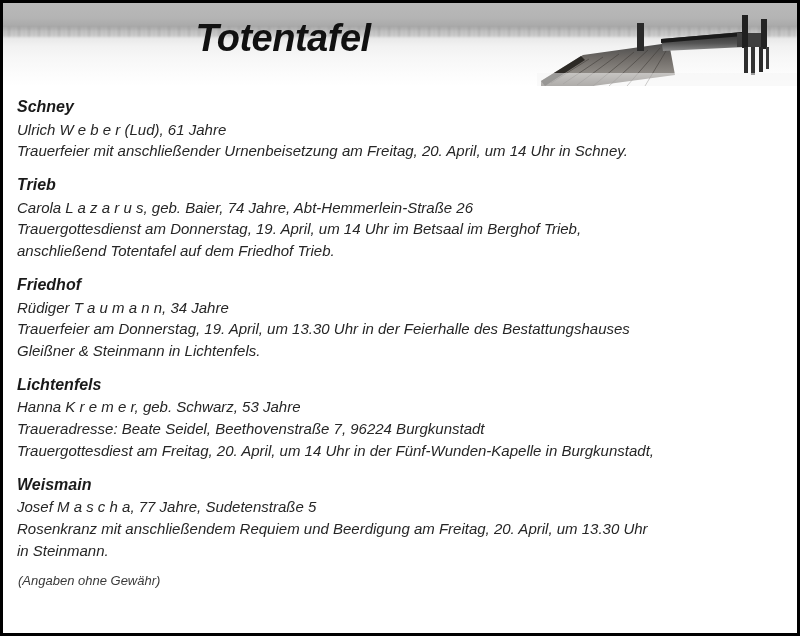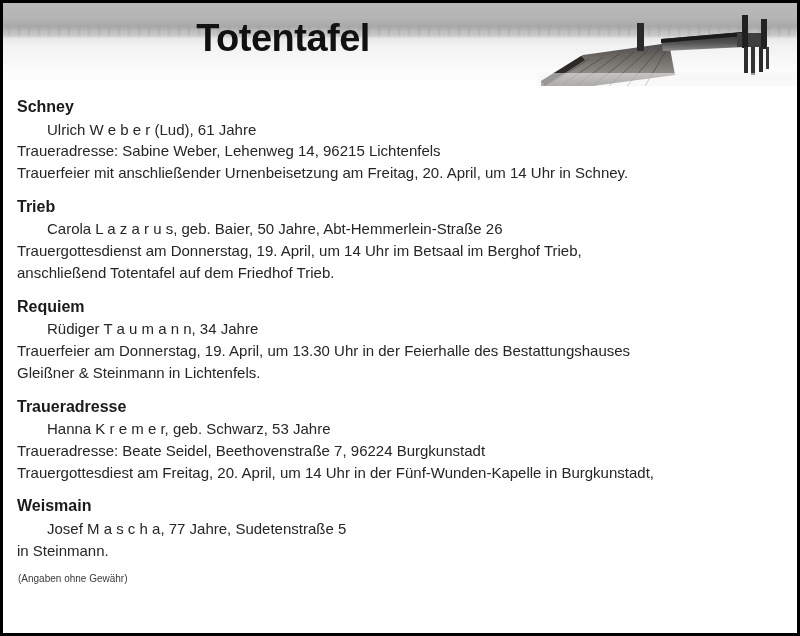--- a/index.html
+++ b/index.html
@@ -13,20 +13,21 @@
   }
 
   .page {
     position: relative;
     width: 800px;
     height: 636px;
     box-sizing: border-box;
     background: #ffffff;
     border: 3px solid #000000;
     overflow: hidden;
+    font-style: italic;
   }
 
   
   .masthead {
     position: relative;
     height: 83px;
     width: 100%;
     overflow: hidden;
     background: #ffffff;
   }
@@ -107,24 +108,24 @@
   }
 
   .notice-line {
     font-size: 15px;
     color: #262626;
     line-height: 1.45;
     margin: 0;
     white-space: pre-wrap;
   }
 
-  .notice-person { letter-spacing: 0; margin-left: 30px; }
+  .notice-person { letter-spacing: 0; }
 
   .disclaimer {
-    font-size: 10px;
+    font-size: 13px;
     color: #3a3a3a;
     margin: 6px 0 0 0;
     padding-left: 1px;
   }
 </style>
 </head>
 <body>
 
 <div class="page">
 
@@ -180,47 +181,47 @@
     </div>
 
     <div class="masthead-title">Totentafel</div>
   </div>
 
   <div class="content">
 
     <div class="notice">
       <div class="notice-place">Schney</div>
       <div class="notice-line notice-person">Ulrich W e b e r (Lud), 61 Jahre</div>
-      <div class="notice-line">Traueradresse: Sabine Weber, Lehenweg 14, 96215 Lichtenfels</div>
       <div class="notice-line">Trauerfeier mit anschließender Urnenbeisetzung am Freitag, 20. April, um 14 Uhr in Schney.</div>
     </div>
 
     <div class="notice">
       <div class="notice-place">Trieb</div>
-      <div class="notice-line notice-person">Carola L a z a r u s, geb. Baier, 50 Jahre, Abt-Hemmerlein-Straße 26</div>
+      <div class="notice-line notice-person">Carola L a z a r u s, geb. Baier, 74 Jahre, Abt-Hemmerlein-Straße 26</div>
       <div class="notice-line">Trauergottesdienst am Donnerstag, 19. April, um 14 Uhr im Betsaal im Berghof Trieb,</div>
       <div class="notice-line">anschließend Totentafel auf dem Friedhof Trieb.</div>
     </div>
 
     <div class="notice">
-      <div class="notice-place">Requiem</div>
+      <div class="notice-place">Friedhof</div>
       <div class="notice-line notice-person">Rüdiger T a u m a n n, 34 Jahre</div>
       <div class="notice-line">Trauerfeier am Donnerstag, 19. April, um 13.30 Uhr in der Feierhalle des Bestattungshauses</div>
       <div class="notice-line">Gleißner &amp; Steinmann in Lichtenfels.</div>
     </div>
 
     <div class="notice">
-      <div class="notice-place">Traueradresse</div>
+      <div class="notice-place">Lichtenfels</div>
       <div class="notice-line notice-person">Hanna K r e m e r, geb. Schwarz, 53 Jahre</div>
       <div class="notice-line">Traueradresse: Beate Seidel, Beethovenstraße 7, 96224 Burgkunstadt</div>
       <div class="notice-line">Trauergottesdiest am Freitag, 20. April, um 14 Uhr in der Fünf-Wunden-Kapelle in Burgkunstadt,</div>
     </div>
 
     <div class="notice">
       <div class="notice-place">Weismain</div>
       <div class="notice-line notice-person">Josef M a s c h a, 77 Jahre, Sudetenstraße 5</div>
+      <div class="notice-line">Rosenkranz mit anschließendem Requiem und Beerdigung am Freitag, 20. April, um 13.30 Uhr</div>
       <div class="notice-line">in Steinmann.</div>
     </div>
 
     <div class="disclaimer">(Angaben ohne Gewähr)</div>
   </div>
 
 </div>
 
 </body></html>

